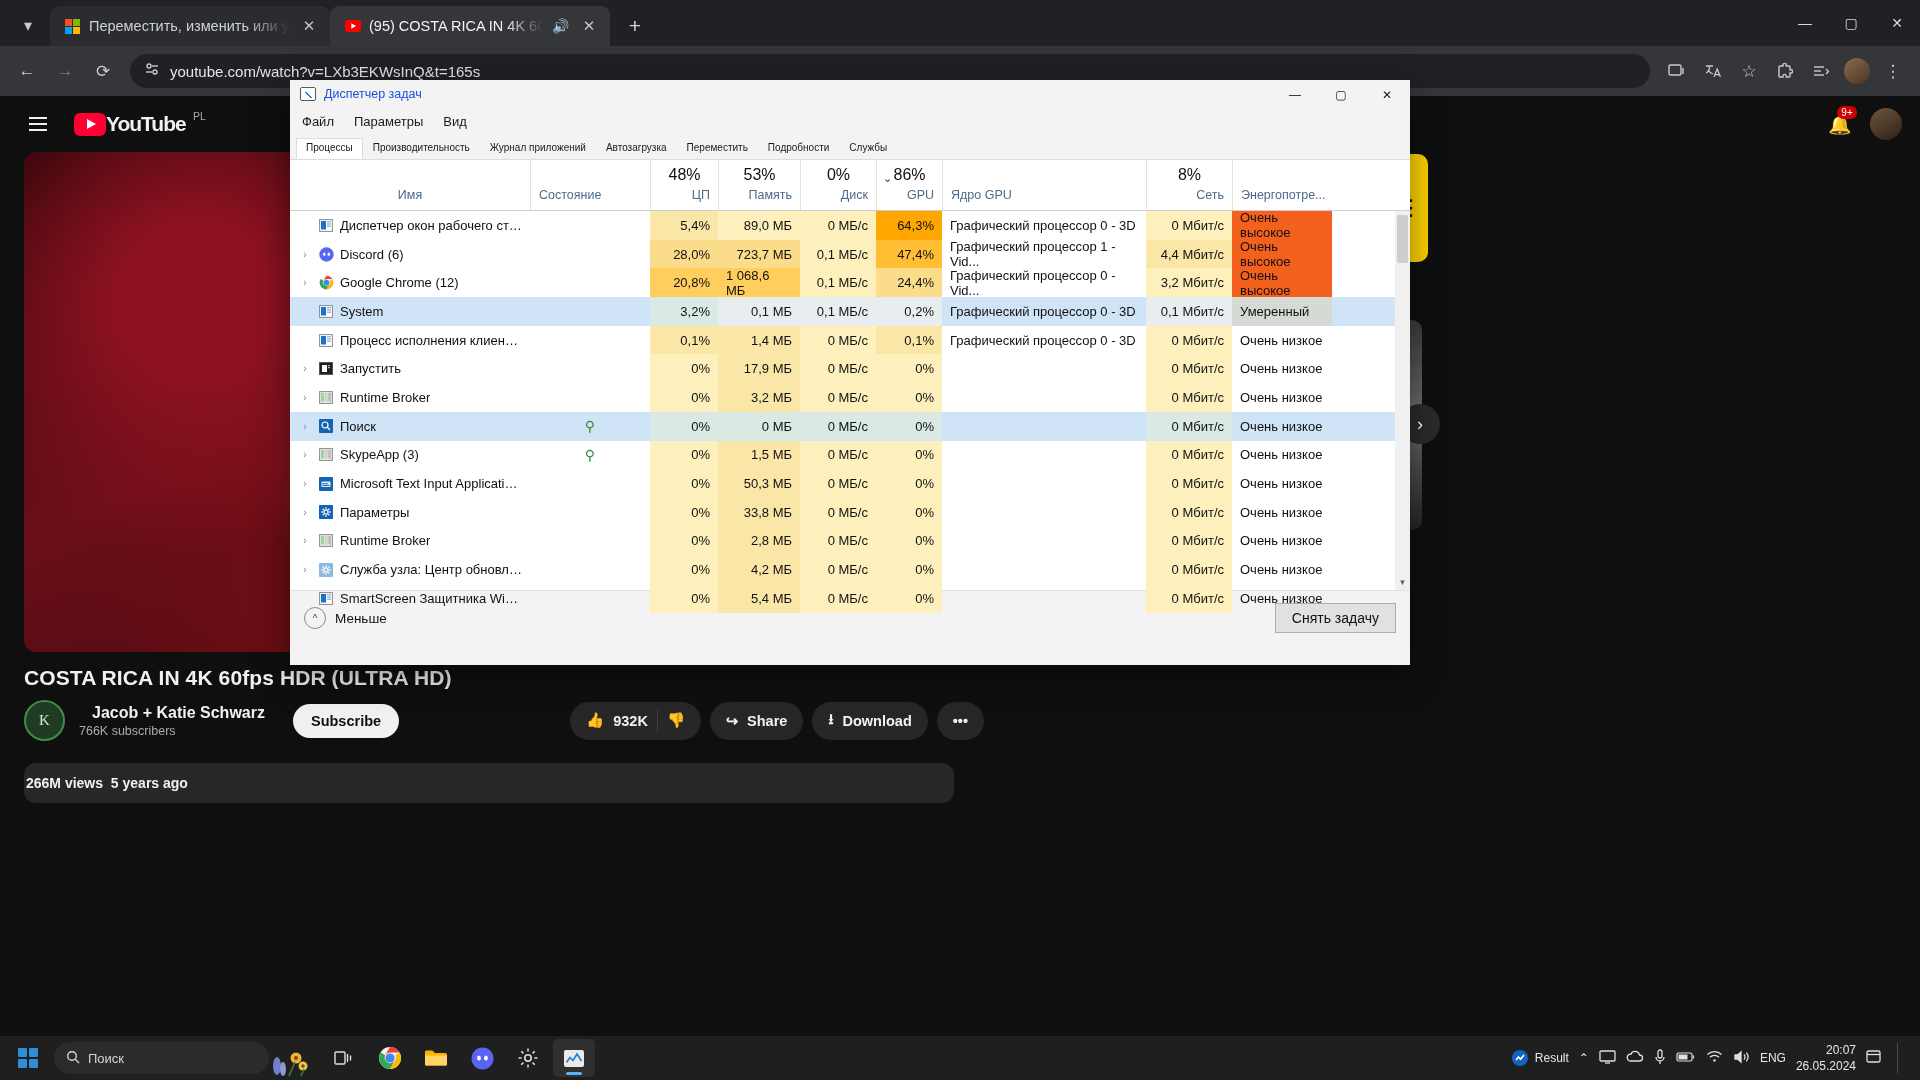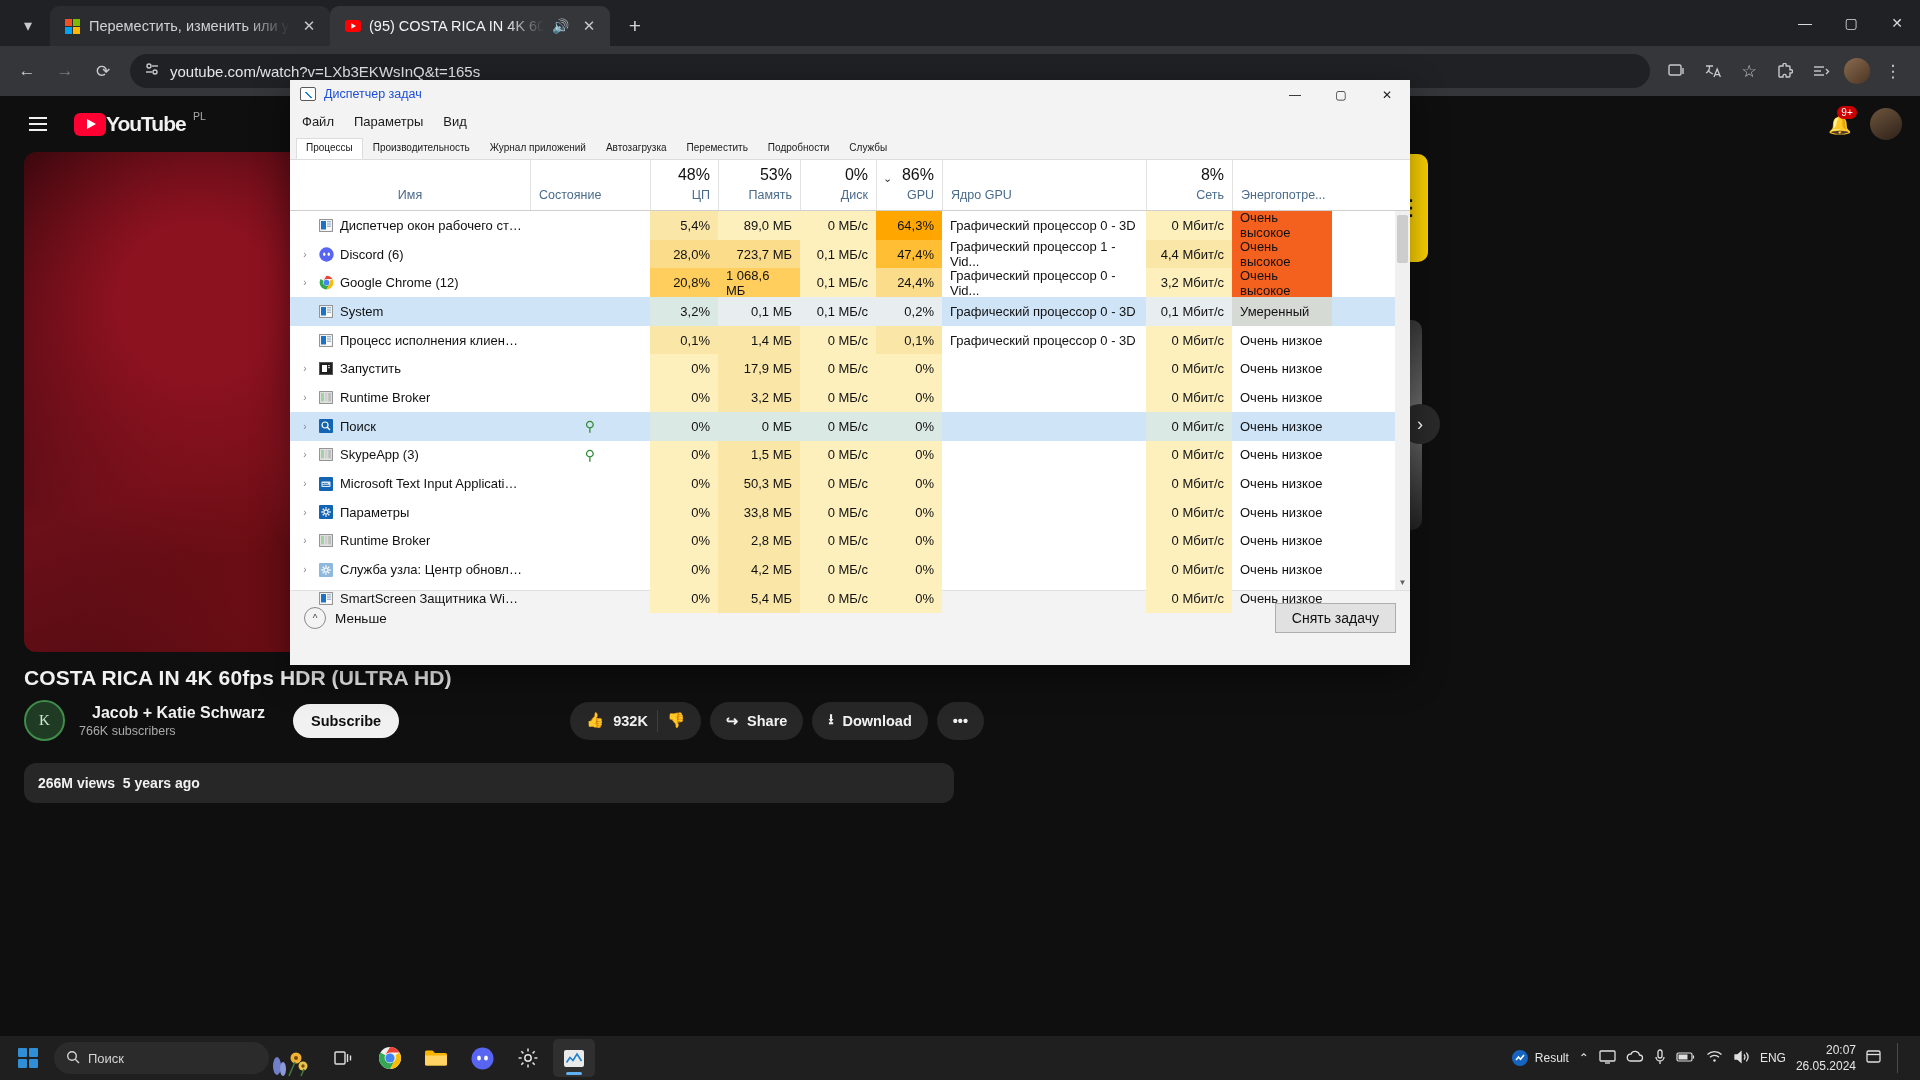--- a/index.html
+++ b/index.html
@@ -67,21 +67,21 @@
   .vid-title { font-size:21px; font-weight:bold; margin:14px 0 10px; letter-spacing:.1px; }
   .chan-row { display:flex; align-items:center; gap:14px; }
   .chan-av { width:41px; height:41px; border-radius:21px; background:#1f3b23; display:flex; align-items:center; justify-content:center;
              border:2px solid #3f8c4b; color:#cfe9d3; font-size:15px; font-family:"Liberation Serif", serif; }
   .chan-name { font-size:16px; font-weight:bold;margin-left:13px; }
   .chan-subs { font-size:12.5px; color:#aaa; margin-top:2px; }
   .btn-sub { margin-left:14px; background:#f1f1f1; color:#0f0f0f; border-radius:19px; padding:9px 18px; font-size:14.5px; font-weight:bold; }
   .actions { margin-left:auto; display:flex; align-items:center; gap:9px; }
   .pill { background:#272727; border-radius:19px; height:38px; display:flex; align-items:center; gap:9px; padding:0 16px; font-size:14.5px; font-weight:bold; }
   .pill .sep { width:1px; height:22px; background:#3f3f3f; }
-  .meta-row { margin-top:22px; background:#272727; border-radius:12px; padding:12px 14px; font-size:14px; font-weight:bold; width:930px; }
+  .meta-row { margin-top:22px; background:#272727; border-radius:12px; padding:12px 2px; font-size:14px; font-weight:bold; width:930px; }
 
   .yt-side { width:420px; padding-top:2px; }
   .promo { width:420px; height:108px; background:#ffd400; border-radius:10px; position:relative; overflow:hidden; color:#101010; }
   .promo .p1 { position:absolute; left:14px; top:14px; font-size:12px; }
   .promo .p2 { position:absolute; left:14px; top:30px; font-size:18px; font-weight:bold; color:#cc0014; letter-spacing:.5px; }
   .promo .p3 { position:absolute; left:14px; top:56px; font-size:28px; }
   .promo .pmore { position:absolute; right:6px; top:50%; transform:translateY(-50%); color:#101010; font-size:22px; }
   .chip-row { margin-top:10px; display:flex; align-items:center; gap:8px; }
   .chip { background:#272727; border-radius:9px; height:32px; display:flex; align-items:center; padding:0 13px; font-size:14px; }
   .shorts-row { margin-top:16px; display:flex; gap:9px; position:relative; }
@@ -106,21 +106,21 @@
   .tm-wc div { width:46px; height:30px; display:flex; align-items:center; justify-content:center; font-size:12px; color:#1a1a1a; }
   .tm-menu { height:26px; display:flex; align-items:center; gap:20px; padding-left:12px; font-size:13px; color:#1a1a1a; }
   .tm-tabs { height:26px; display:flex; align-items:flex-end; padding-left:6px; border-bottom:1px solid #dcdcdc; background:#f3f3f3; }
   .tm-tab { font-size:10px; color:#1a1a1a; padding:3px 9px 5px; border:1px solid transparent; }
   .tm-tab.on { background:#fff; border-color:#dcdcdc; border-bottom-color:#fff; position:relative; z-index:2; }
 
   .tm-table { position:relative; background:#fff; height:430px; }
   .hdr { display:flex; height:51px; border-bottom:1px solid #cfcfcf; font-size:12.5px; color:#4a6b8a; background:#fff; }
   .hdr .c { position:relative; padding:0 8px 6px; display:flex; flex-direction:column; justify-content:flex-end; }
   .hdr .c + .c { border-left:1px solid #e2e2e2; }
-  .hdr .top { font-size:16px; color:#111; text-align:right; margin-bottom:2px; height:20px; }
+  .hdr .top { font-size:16px; color:#111; text-align:center; margin-bottom:2px; height:20px; }
   .hdr .lbl { height:16px; }
   .hdr .r { text-align:right; }
   .sortcaret { position:absolute; left:6px; top:12px; color:#333; font-size:11px; }
 
   .rows { overflow:hidden; }
   .row { display:flex; height:28.7px; align-items:center; font-size:13px; color:#111; }
   .row.sel { background:#cfe4f7; }
   .cell { padding:0 8px; height:100%; display:flex; align-items:center; }
   .cell.r { justify-content:flex-end; }
   .c-name { width:240px; display:flex; align-items:center; gap:6px; padding-left:8px; }

